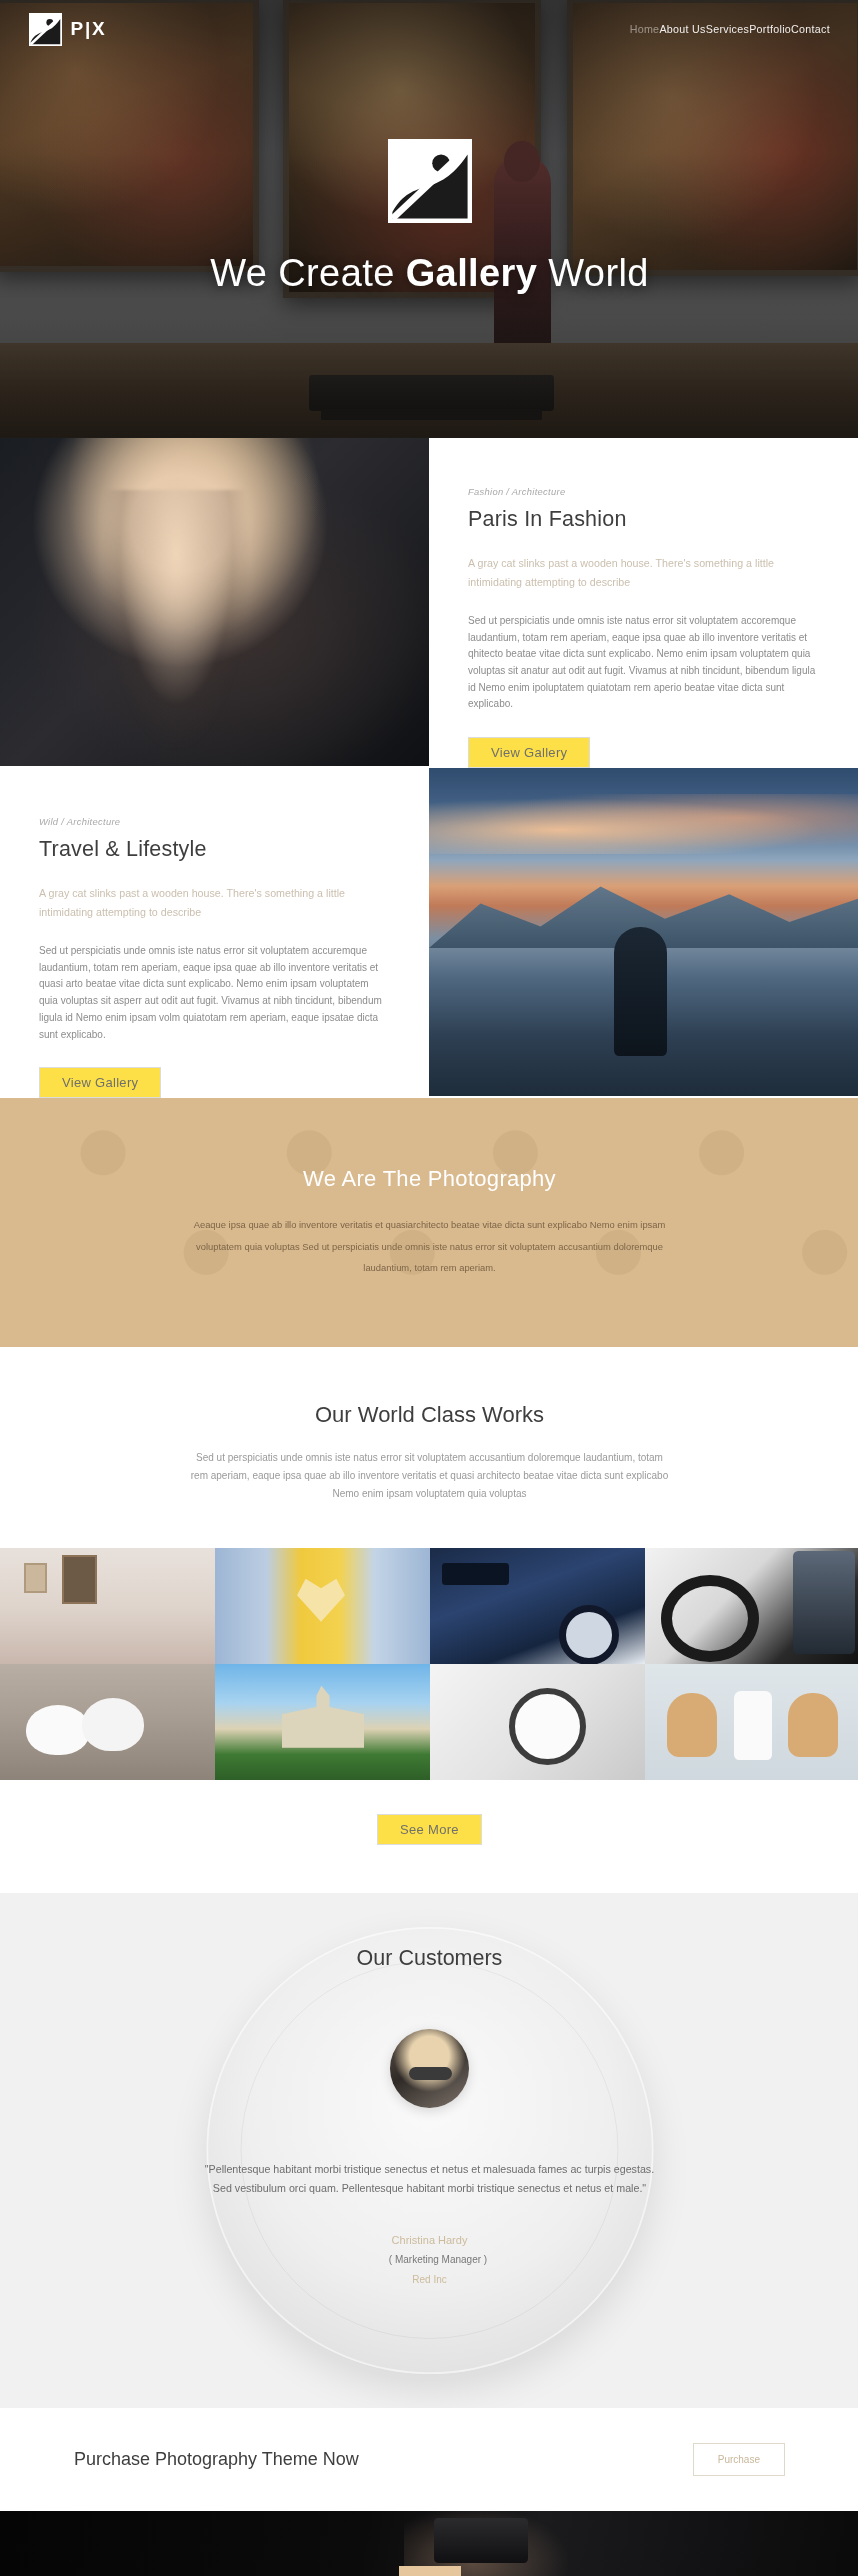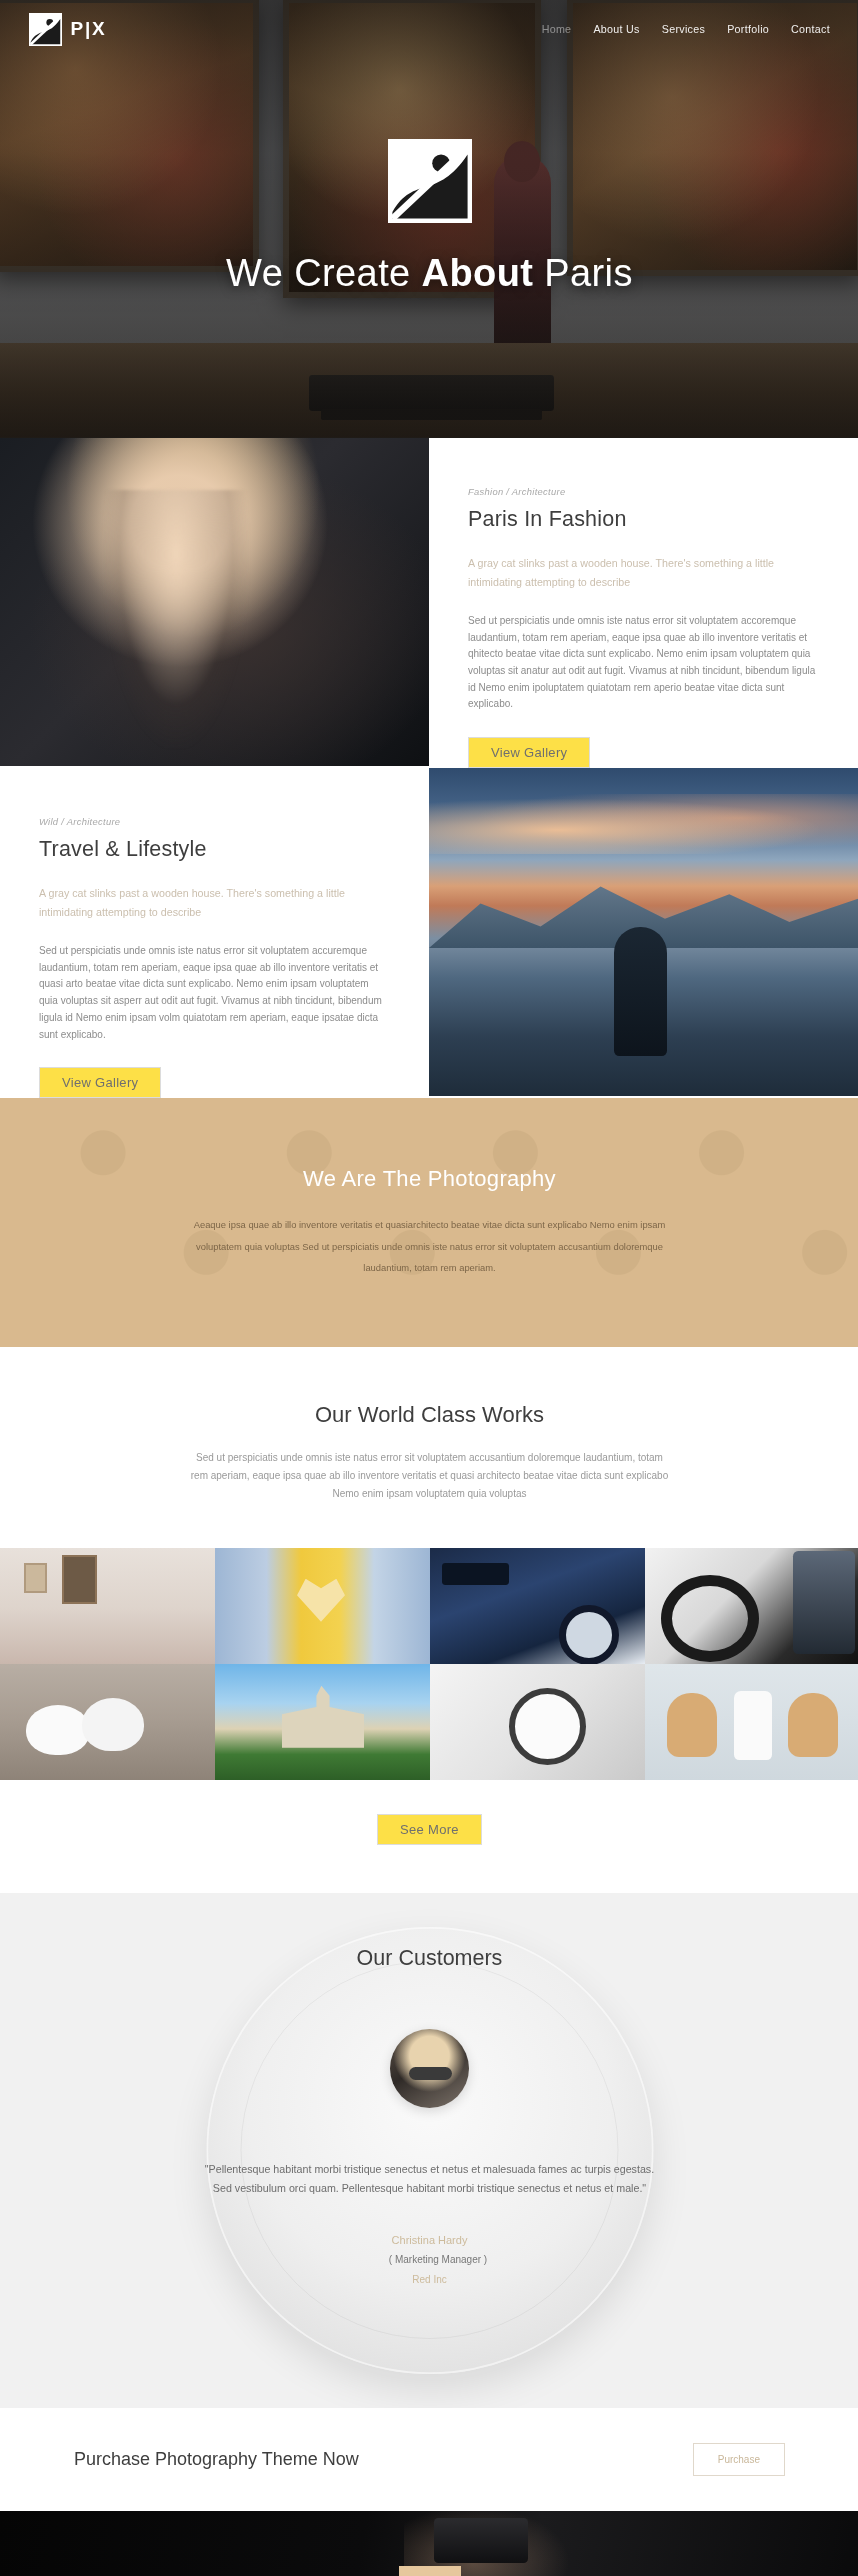--- a/index.html
+++ b/index.html
@@ -77,21 +77,21 @@
     padding:0 29px;
   }
   .brand{display:flex;align-items:center;gap:8.6px;}
   .brand-mark{
     width:33px;height:33px;background:#ffffff;position:relative;flex:none;
     display:block;
   }
   .brand-name{
     color:#ffffff;font-size:19px;letter-spacing:1.7px;font-weight:700;
   }
-  .nav{display:flex;align-items:center;gap:22px;}
+  .nav{display:flex;align-items:center;}
   .nav a{
     color:#ffffff;font-size:10.7px;text-decoration:none;letter-spacing:0.3px;
     opacity:.92;
   }
   .nav a.active{opacity:.45;}
 
   .hero-center{
     position:absolute;left:0;right:0;top:139px;z-index:5;text-align:center;
   }
   .hero-logo{
@@ -328,21 +328,21 @@
 
   <div class="hero-center">
     <div class="hero-logo">
       <svg class="logo-svg" viewBox="0 0 38 38" xmlns="http://www.w3.org/2000/svg">
         <rect width="38" height="38" fill="#ffffff"></rect>
         <circle cx="24" cy="11" r="4" fill="#1b1b1b"></circle>
         <path d="M2 33 C12 16, 22 28, 36 7 L36 36 L2 36 Z" fill="#1b1b1b"></path>
         <path d="M2 36 L36 4" stroke="#ffffff" stroke-width="3" fill="none"></path>
       </svg>
     </div>
-    <h1 class="hero-title"><span>We Create </span><b>About</b><span> Paris</span></h1>
+    <h1 class="hero-title"><span>We Create </span><b>Gallery</b><span> World</span></h1>
   </div>
 </section>
 
 <section class="feature">
   <div class="feature-img img-fashion"></div>
   <div class="feature-txt">
     <div class="eyebrow">Fashion / Architecture</div>
     <h2 class="feat-title">Paris In Fashion</h2>
     <p class="feat-lede">A gray cat slinks past a wooden house. There's something a little intimidating attempting to describe</p>
     <p class="feat-body">Sed ut perspiciatis unde omnis iste natus error sit voluptatem accoremque laudantium, totam rem aperiam, eaque ipsa quae ab illo inventore veritatis et qhitecto beatae vitae dicta sunt explicabo. Nemo enim ipsam voluptatem quia voluptas sit anatur aut odit aut fugit. Vivamus at nibh tincidunt, bibendum ligula id Nemo enim ipoluptatem quiatotam rem aperio beatae vitae dicta sunt explicabo.</p>

